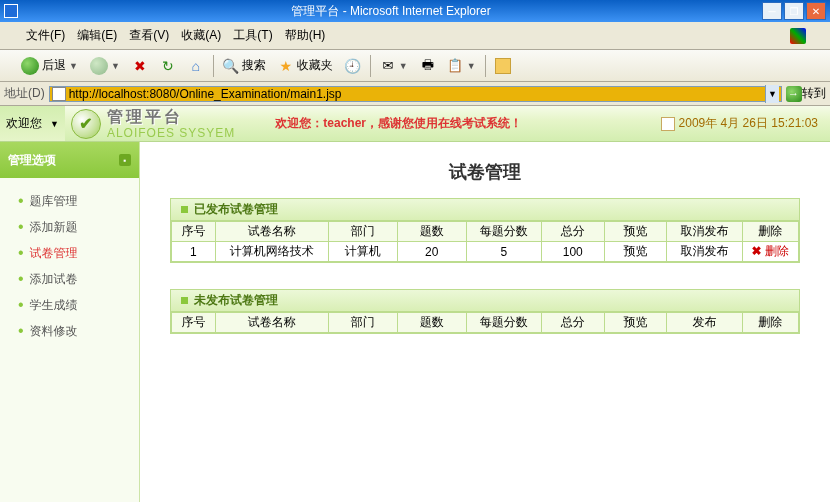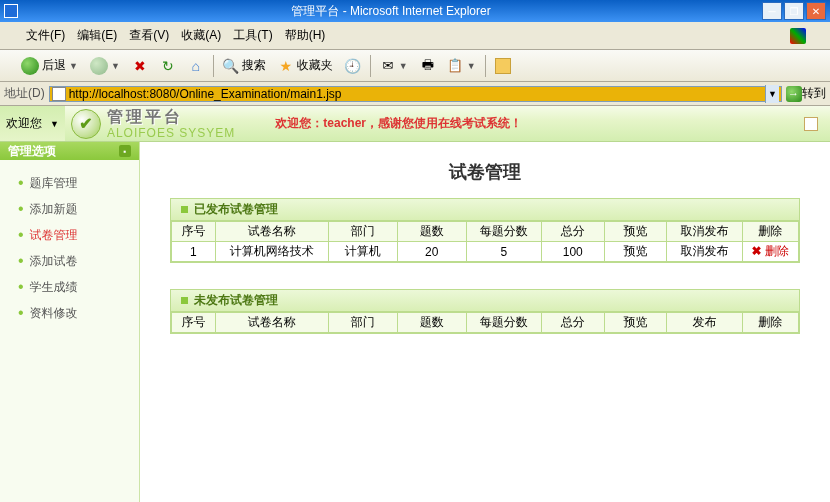--- a/index.html
+++ b/index.html
@@ -56,21 +56,21 @@
 .brandsub { font-size:12px;color:#9acb4f;letter-spacing:1px;margin-top:-2px; }
 .welcome-msg { margin-left: 40px; color: #d33; font-weight: bold; font-size: 12px; }
 .datetime { margin-left: auto; margin-right: 12px; color: #a26b00; display:flex;align-items:center;gap:4px; }
 .datetime .dicon { width:14px;height:14px;border:1px solid #c8a860;background:#fff; }
 
 
 .contentrow { display: flex; height: 380px; }
 
 
 .sidebar { width: 140px; background: #f8fcf0; border-right: 1px solid #cde4a8; }
-.sbhdr { height: 18px; background: linear-gradient(#a8d85f,#8bc83c); color: #fff; display: flex; align-items: center; padding: 0 8px; font-weight: bold; }
+.sbhdr { height: 36px; background: linear-gradient(#a8d85f,#8bc83c); color: #fff; display: flex; align-items: center; padding: 0 8px; font-weight: bold; }
 .sbhdr .sq { width:12px;height:12px;background:#6da821;margin-left:auto;border-radius:2px;display:flex;align-items:center;justify-content:center;font-size:8px; }
 .sbitems { padding: 10px 0 0 18px; }
 .sbitem { height: 26px; display: flex; align-items: center; gap: 6px; cursor: pointer; color: #555; }
 .sbitem.active { color: #d33; }
 .sbitem .bullet { color: #8bc83c; font-size: 16px; line-height: 1; }
 
 
 .main { flex: 1; padding: 18px 30px 10px 30px; overflow: auto; }
 .main h2 { text-align: center; font-size: 18px; font-weight: bold; color: #333; margin-bottom: 14px; font-family: SimSun; }
 .panel { border: 1px solid #bcdc8e; margin-bottom: 26px; background: #fff; }
@@ -175,20 +175,21 @@
   <div class="logo-circle">✔</div>
   <div>
     <div class="brand">管理平台</div>
     <div class="brandsub">ALOIFOES SYSYEM</div>
   </div>
   <div class="welcome-msg">
     <span>欢迎您：</span><span>teacher</span><span>，感谢您使用在线考试系统！</span>
   </div>
   <div class="datetime">
     <div class="dicon"></div>
+    <span>2009年 4月 26日 15:21:03</span>
   </div>
 </div>
 
 <div class="contentrow">
   <div class="sidebar">
     <div class="sbhdr">
       <span>管理选项</span>
       <div class="sq">▪</div>
     </div>
     <div class="sbitems" id="sbitems">

